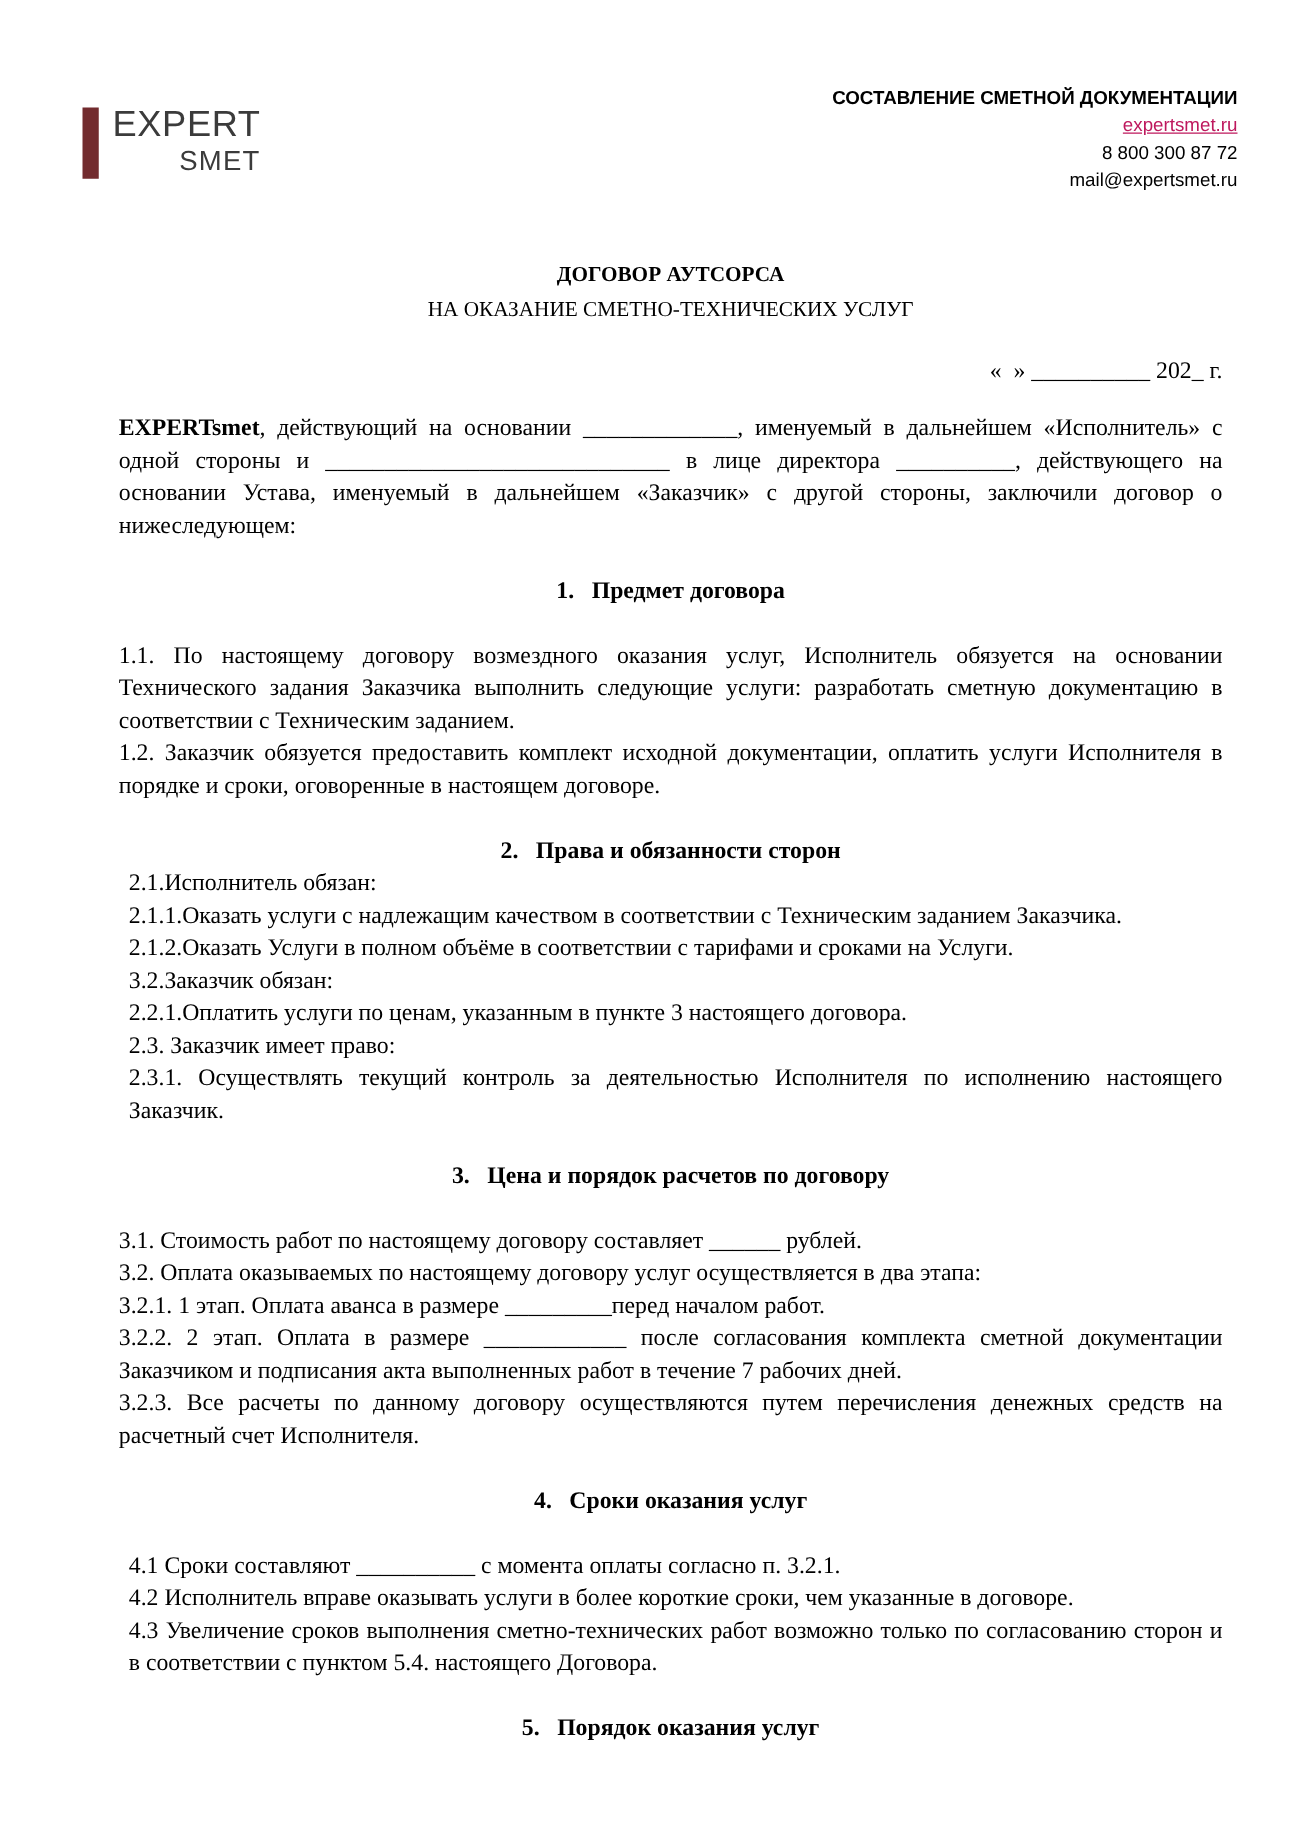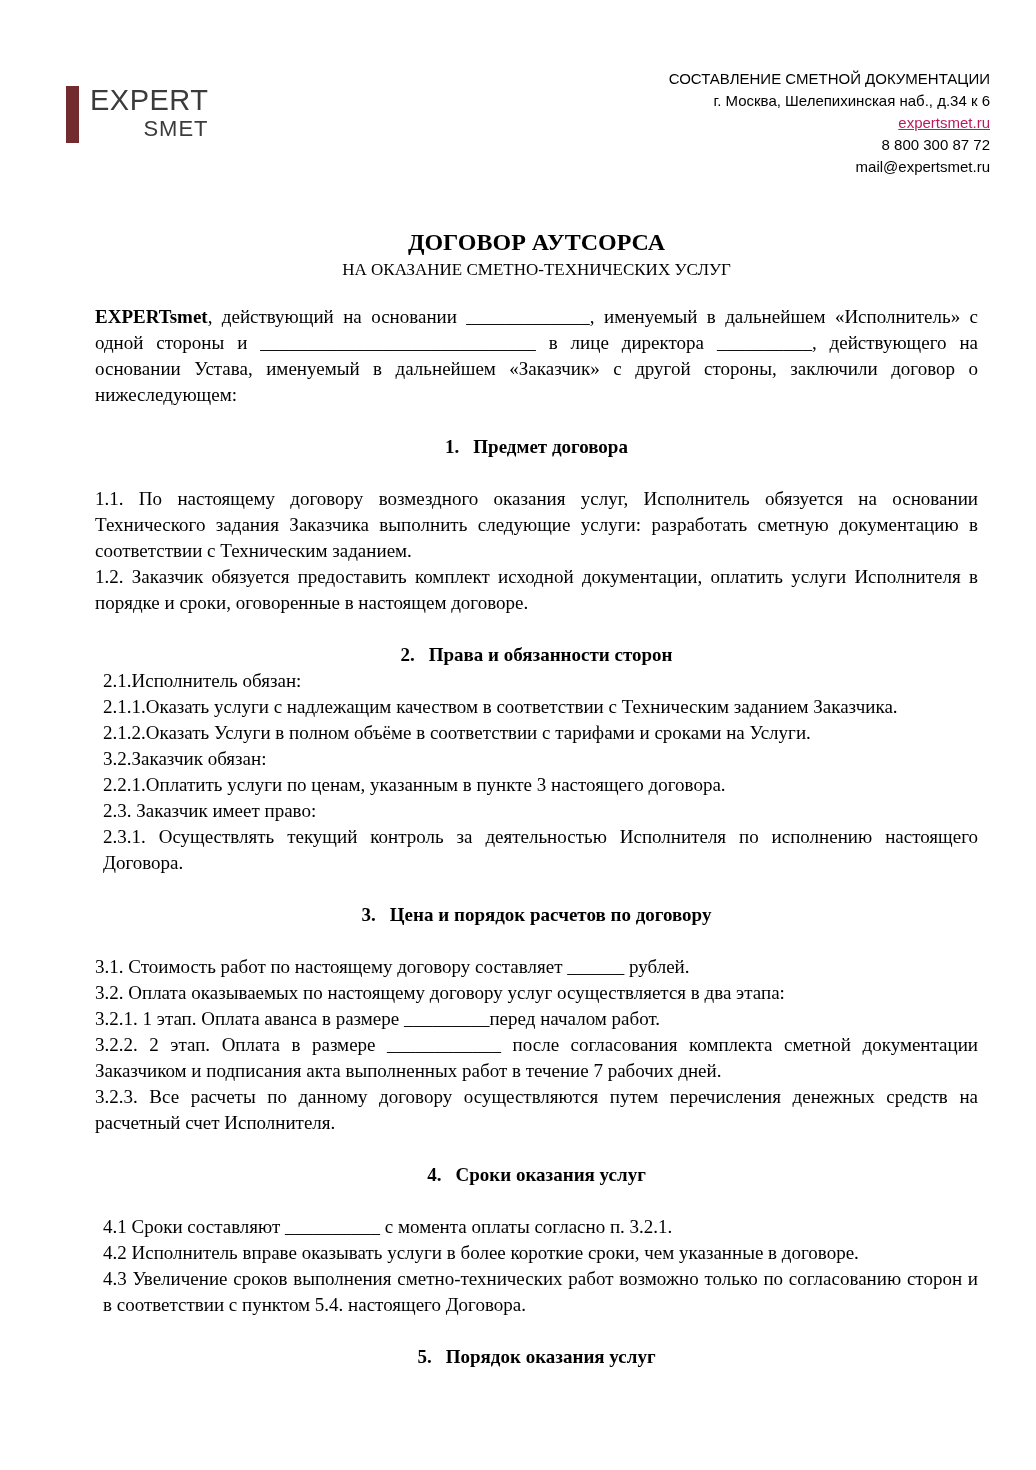--- a/index.html
+++ b/index.html
@@ -35,32 +35,32 @@
   .logo-line1 { font-size: 29px; letter-spacing: 0.5px; }
   .logo-line2 { font-size: 22px; letter-spacing: 1px; margin-top: 3px; }
 
   .contact {
     font-family: "Liberation Sans", sans-serif;
     font-size: 15px;
     line-height: 22px;
     text-align: right;
     color: #000000;
   }
-  .contact-tagline { font-weight: normal; }
+  .contact-tagline { font-weight: bold; }
   .contact a { color: #0000ee; text-decoration: underline; cursor: pointer; }
 
   
   .main {
     padding: 0 58px 0 95px;
     font-size: 19px;
     line-height: 26px;
   }
 
   .title-block { text-align: center; margin-top: 50px; line-height: 28px; }
-  .title-line1 { font-size: 24px; font-weight: bold; }
+  .title-line1 { font-size: 17px; font-weight: bold; }
   .title-line2 { font-size: 17px; }
 
   .date-line { text-align: right; margin-top: 22px; }
 
   .preamble { text-align: justify; margin: 20px 0 0 0; }
   .preamble b { font-weight: bold; }
 
   .sec-title {
     text-align: center;
     font-weight: bold;
@@ -81,52 +81,52 @@
 <header class="header">
   <div class="logo">
     <div class="logo-bar" style="background-color: rgb(114, 43, 46);"></div>
     <div class="logo-text">
       <div class="logo-line1">EXPERT</div>
       <div class="logo-line2">SMET</div>
     </div>
   </div>
   <div class="contact">
     <div class="contact-tagline">СОСТАВЛЕНИЕ СМЕТНОЙ ДОКУМЕНТАЦИИ</div>
-    <div class="contact-address">г. Москва, Шелепихинская наб., д.34 к 6</div>
     <div><a href="#" style="color: #be185d;">expertsmet.ru</a></div>
     <div class="contact-phone">8 800 300 87 72</div>
     <div class="contact-email">mail@expertsmet.ru</div>
   </div>
 </header>
 
 <main class="main">
 
   <div class="title-block">
     <div class="title-line1">ДОГОВОР АУТСОРСА</div>
     <div class="title-line2">НА ОКАЗАНИЕ СМЕТНО-ТЕХНИЧЕСКИХ УСЛУГ</div>
   </div>
 
+  <div class="date-line">«&nbsp;&nbsp;» __________ 202_ г.</div>
 
   <p class="preamble"><b>EXPERTsmet</b><span>, действующий на основании _____________, именуемый в дальнейшем «Исполнитель» с одной стороны и _____________________________ в лице директора __________, действующего на основании Устава, именуемый в дальнейшем «Заказчик» с другой стороны, заключили договор о нижеследующем:</span></p>
 
   <section class="sec">
     <div class="sec-title"><span class="sec-num">1.</span><span>Предмет договора</span></div>
     <p class="para">1.1. По настоящему договору возмездного оказания услуг, Исполнитель обязуется на основании Технического задания Заказчика выполнить следующие услуги: разработать сметную документацию в соответствии с Техническим заданием.</p>
     <p class="para">1.2. Заказчик обязуется предоставить комплект исходной документации, оплатить услуги Исполнителя в порядке и сроки, оговоренные в настоящем договоре.</p>
   </section>
 
   <section class="sec tight indent">
     <div class="sec-title"><span class="sec-num">2.</span><span>Права и обязанности сторон</span></div>
     <p class="para">2.1.Исполнитель обязан:</p>
     <p class="para">2.1.1.Оказать услуги с надлежащим качеством в соответствии с Техническим заданием Заказчика.</p>
     <p class="para">2.1.2.Оказать Услуги в полном объёме в соответствии с тарифами и сроками на Услуги.</p>
     <p class="para">3.2.Заказчик обязан:</p>
     <p class="para">2.2.1.Оплатить услуги по ценам, указанным в пункте 3 настоящего договора.</p>
     <p class="para">2.3. Заказчик имеет право:</p>
-    <p class="para">2.3.1. Осуществлять текущий контроль за деятельностью Исполнителя по исполнению настоящего Договора.</p>
+    <p class="para">2.3.1. Осуществлять текущий контроль за деятельностью Исполнителя по исполнению настоящего Заказчик.</p>
   </section>
 
   <section class="sec">
     <div class="sec-title"><span class="sec-num">3.</span><span>Цена и порядок расчетов по договору</span></div>
     <p class="para">3.1. Стоимость работ по настоящему договору составляет ______ рублей.</p>
     <p class="para">3.2. Оплата оказываемых по настоящему договору услуг осуществляется в два этапа:</p>
     <p class="para">3.2.1. 1 этап. Оплата аванса в размере _________перед началом работ.</p>
     <p class="para">3.2.2. 2 этап. Оплата в размере ____________ после согласования комплекта сметной документации Заказчиком и подписания акта выполненных работ в течение 7 рабочих дней.</p>
     <p class="para">3.2.3. Все расчеты по данному договору осуществляются путем перечисления денежных средств на расчетный счет Исполнителя.</p>
   </section>

